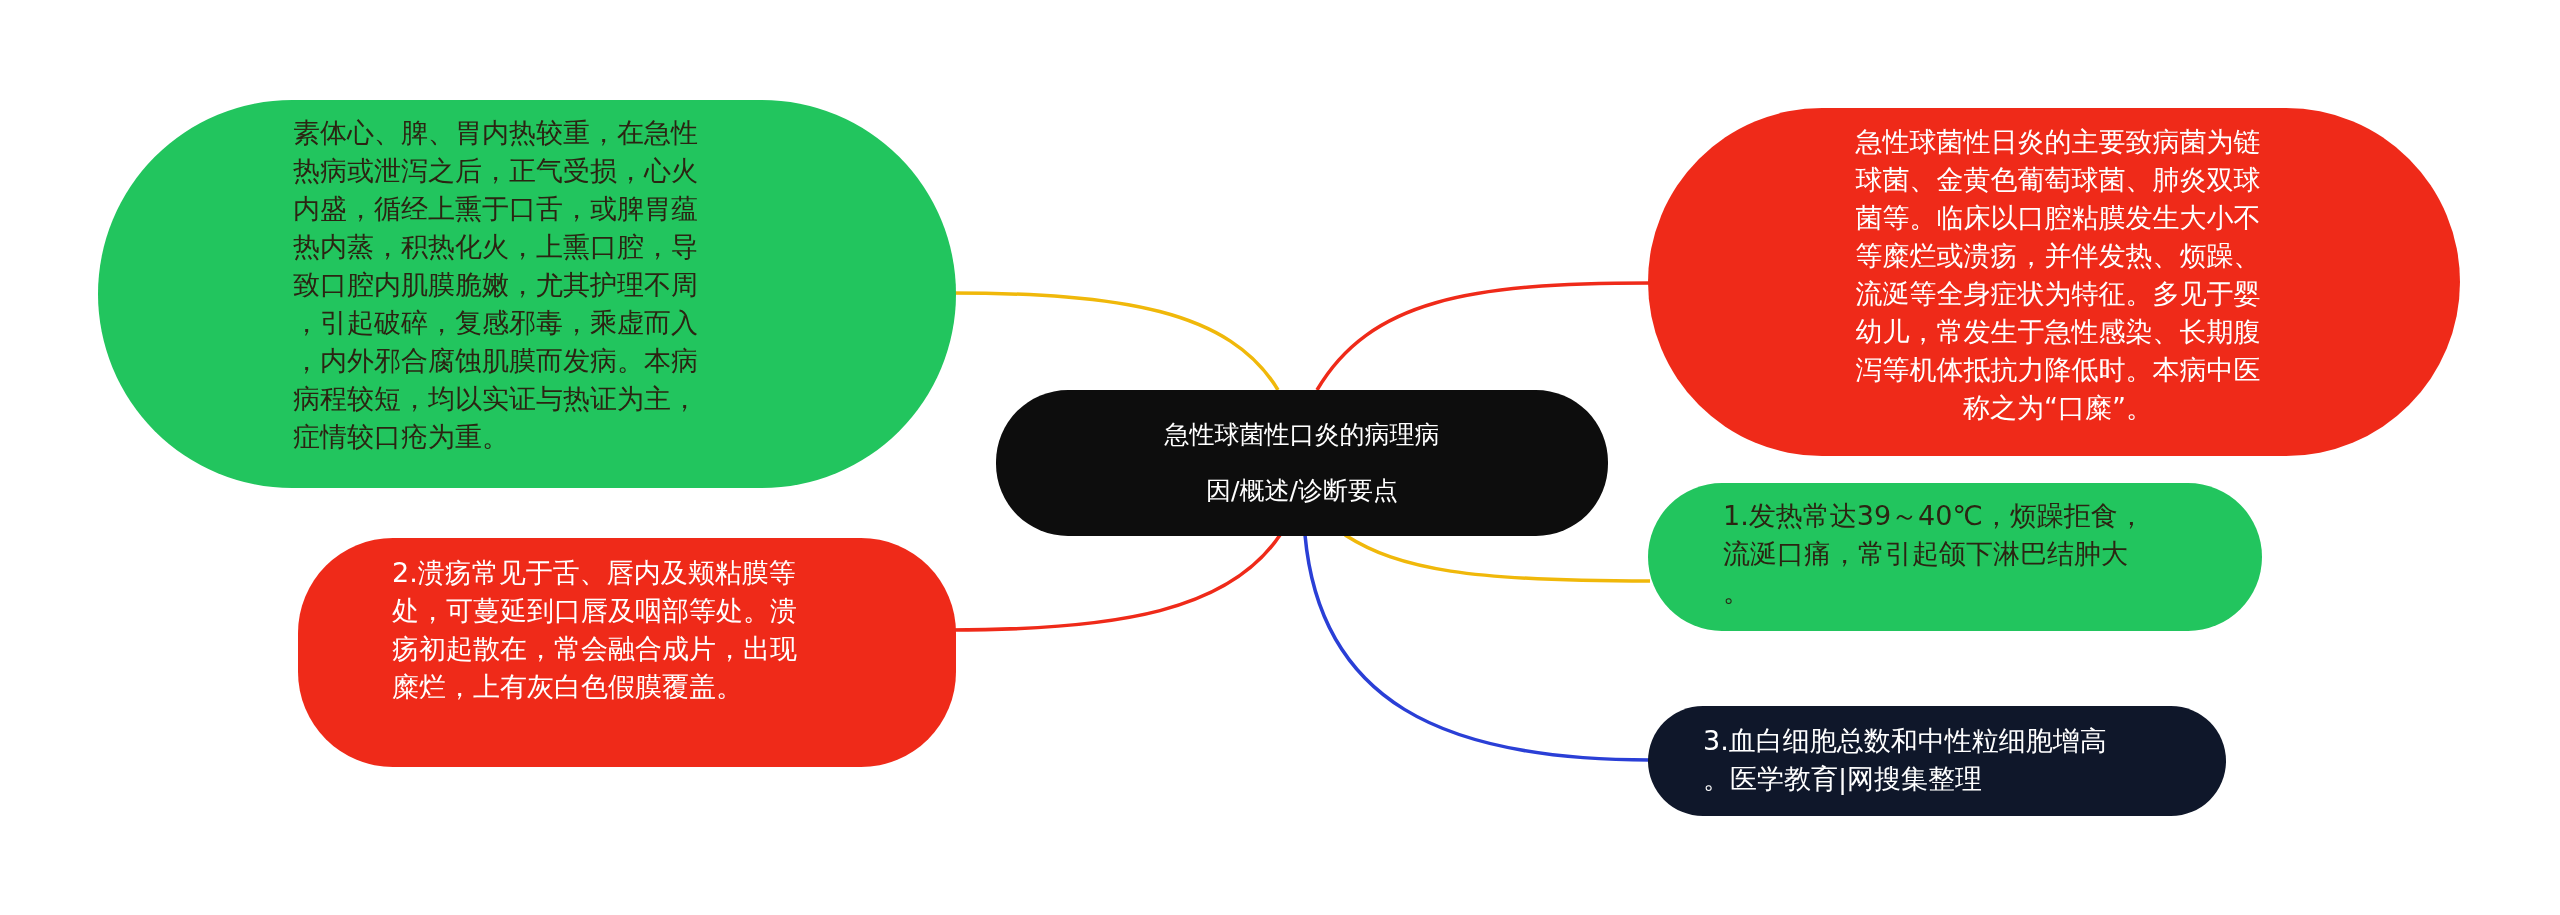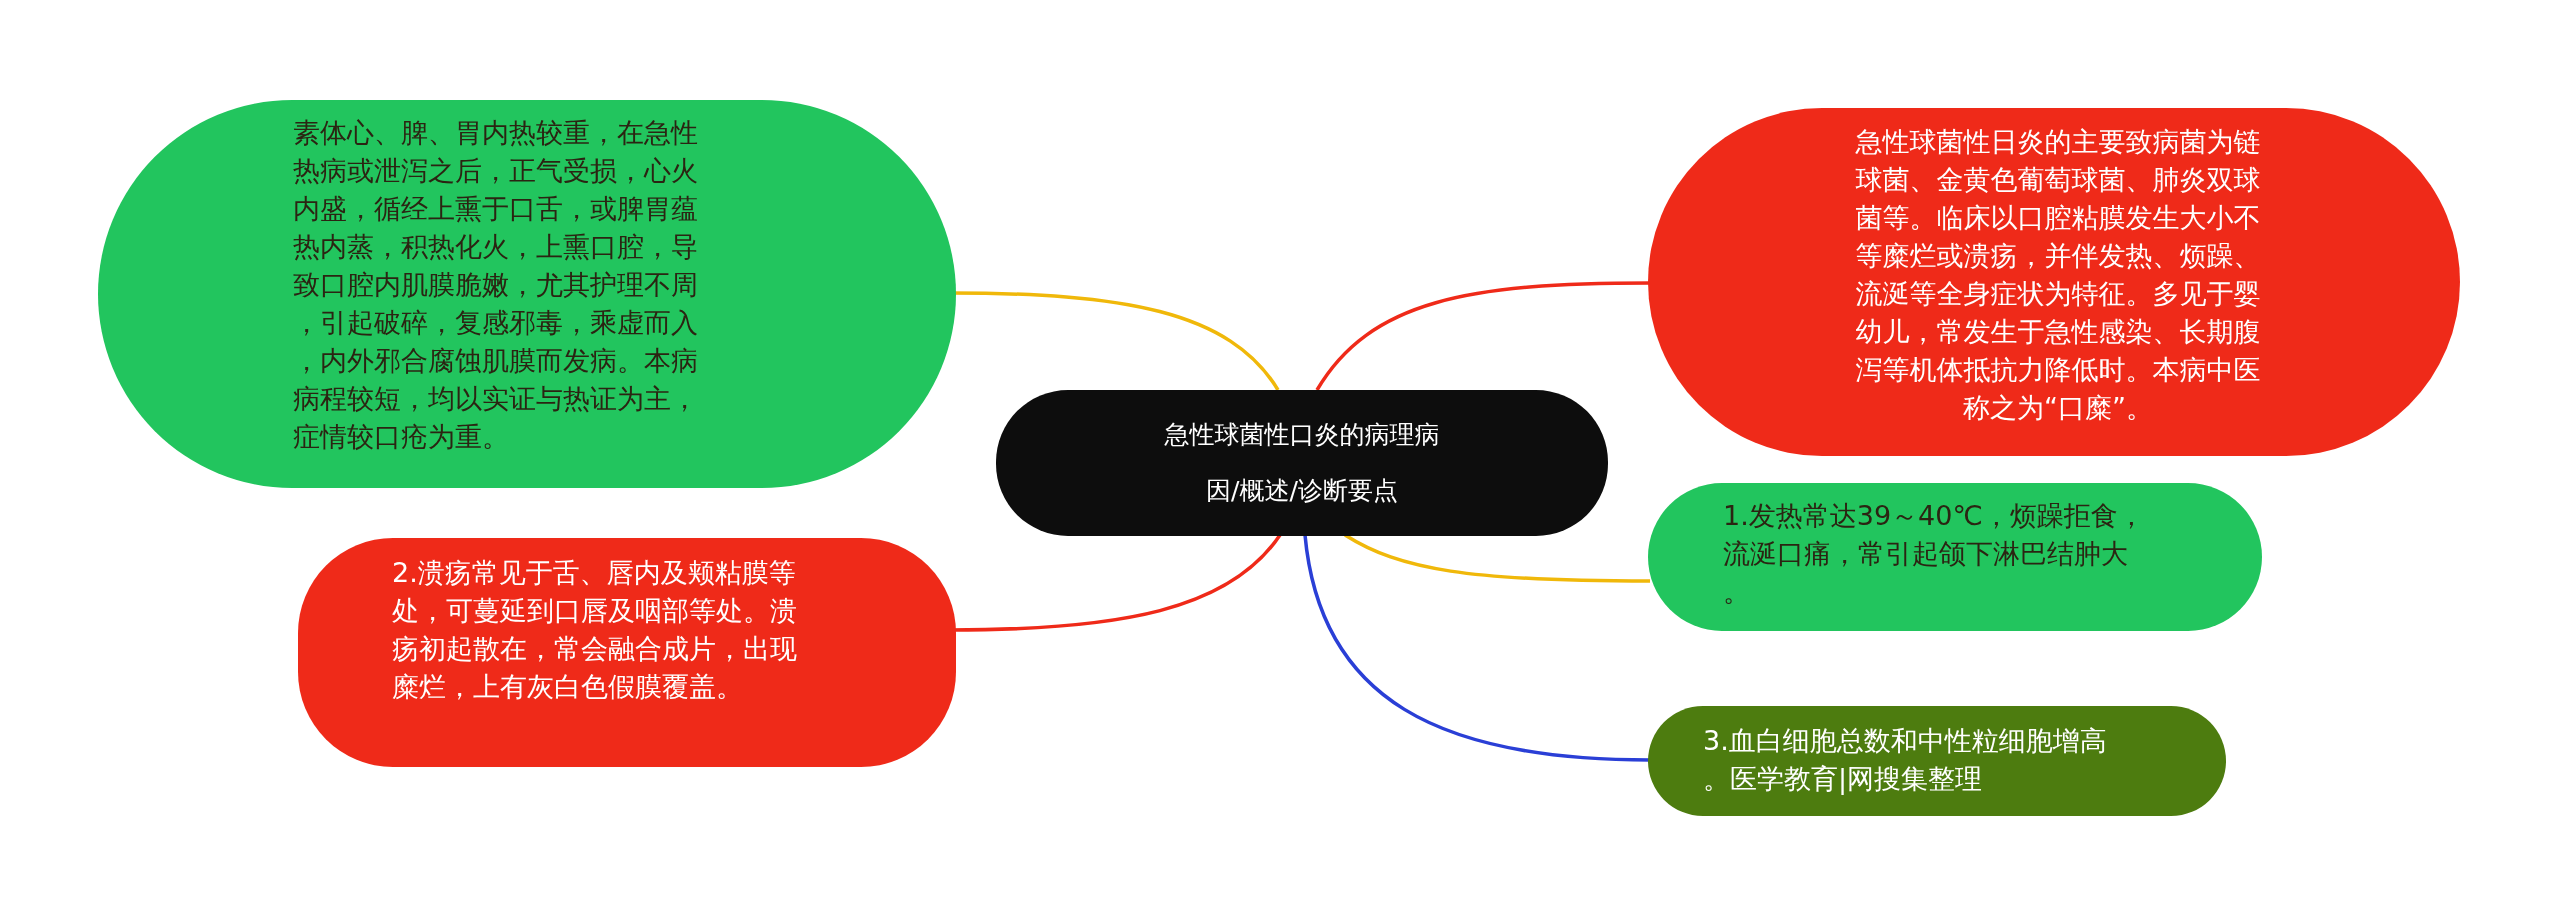--- a/index.html
+++ b/index.html
@@ -46,21 +46,21 @@
     }
     .node-central .text {
       position: static;
       font-size: 25px;
       line-height: 56px;
       text-align: center;
       color: #ffffff;
     }
     .yellow { background: #22c55e; }
     .red    { background: #ef2a19; }
-    .blue   { background: #4d7c0f; }
+    .blue   { background: #0f172a; }
     .dark-text  { color: #2b2412; }
     .light-text { color: #ffffff; }
   </style>
 </head>
 <body>
 
 <div id="canvas">
 
   <svg class="links" viewBox="0 0 2560 915">
 

